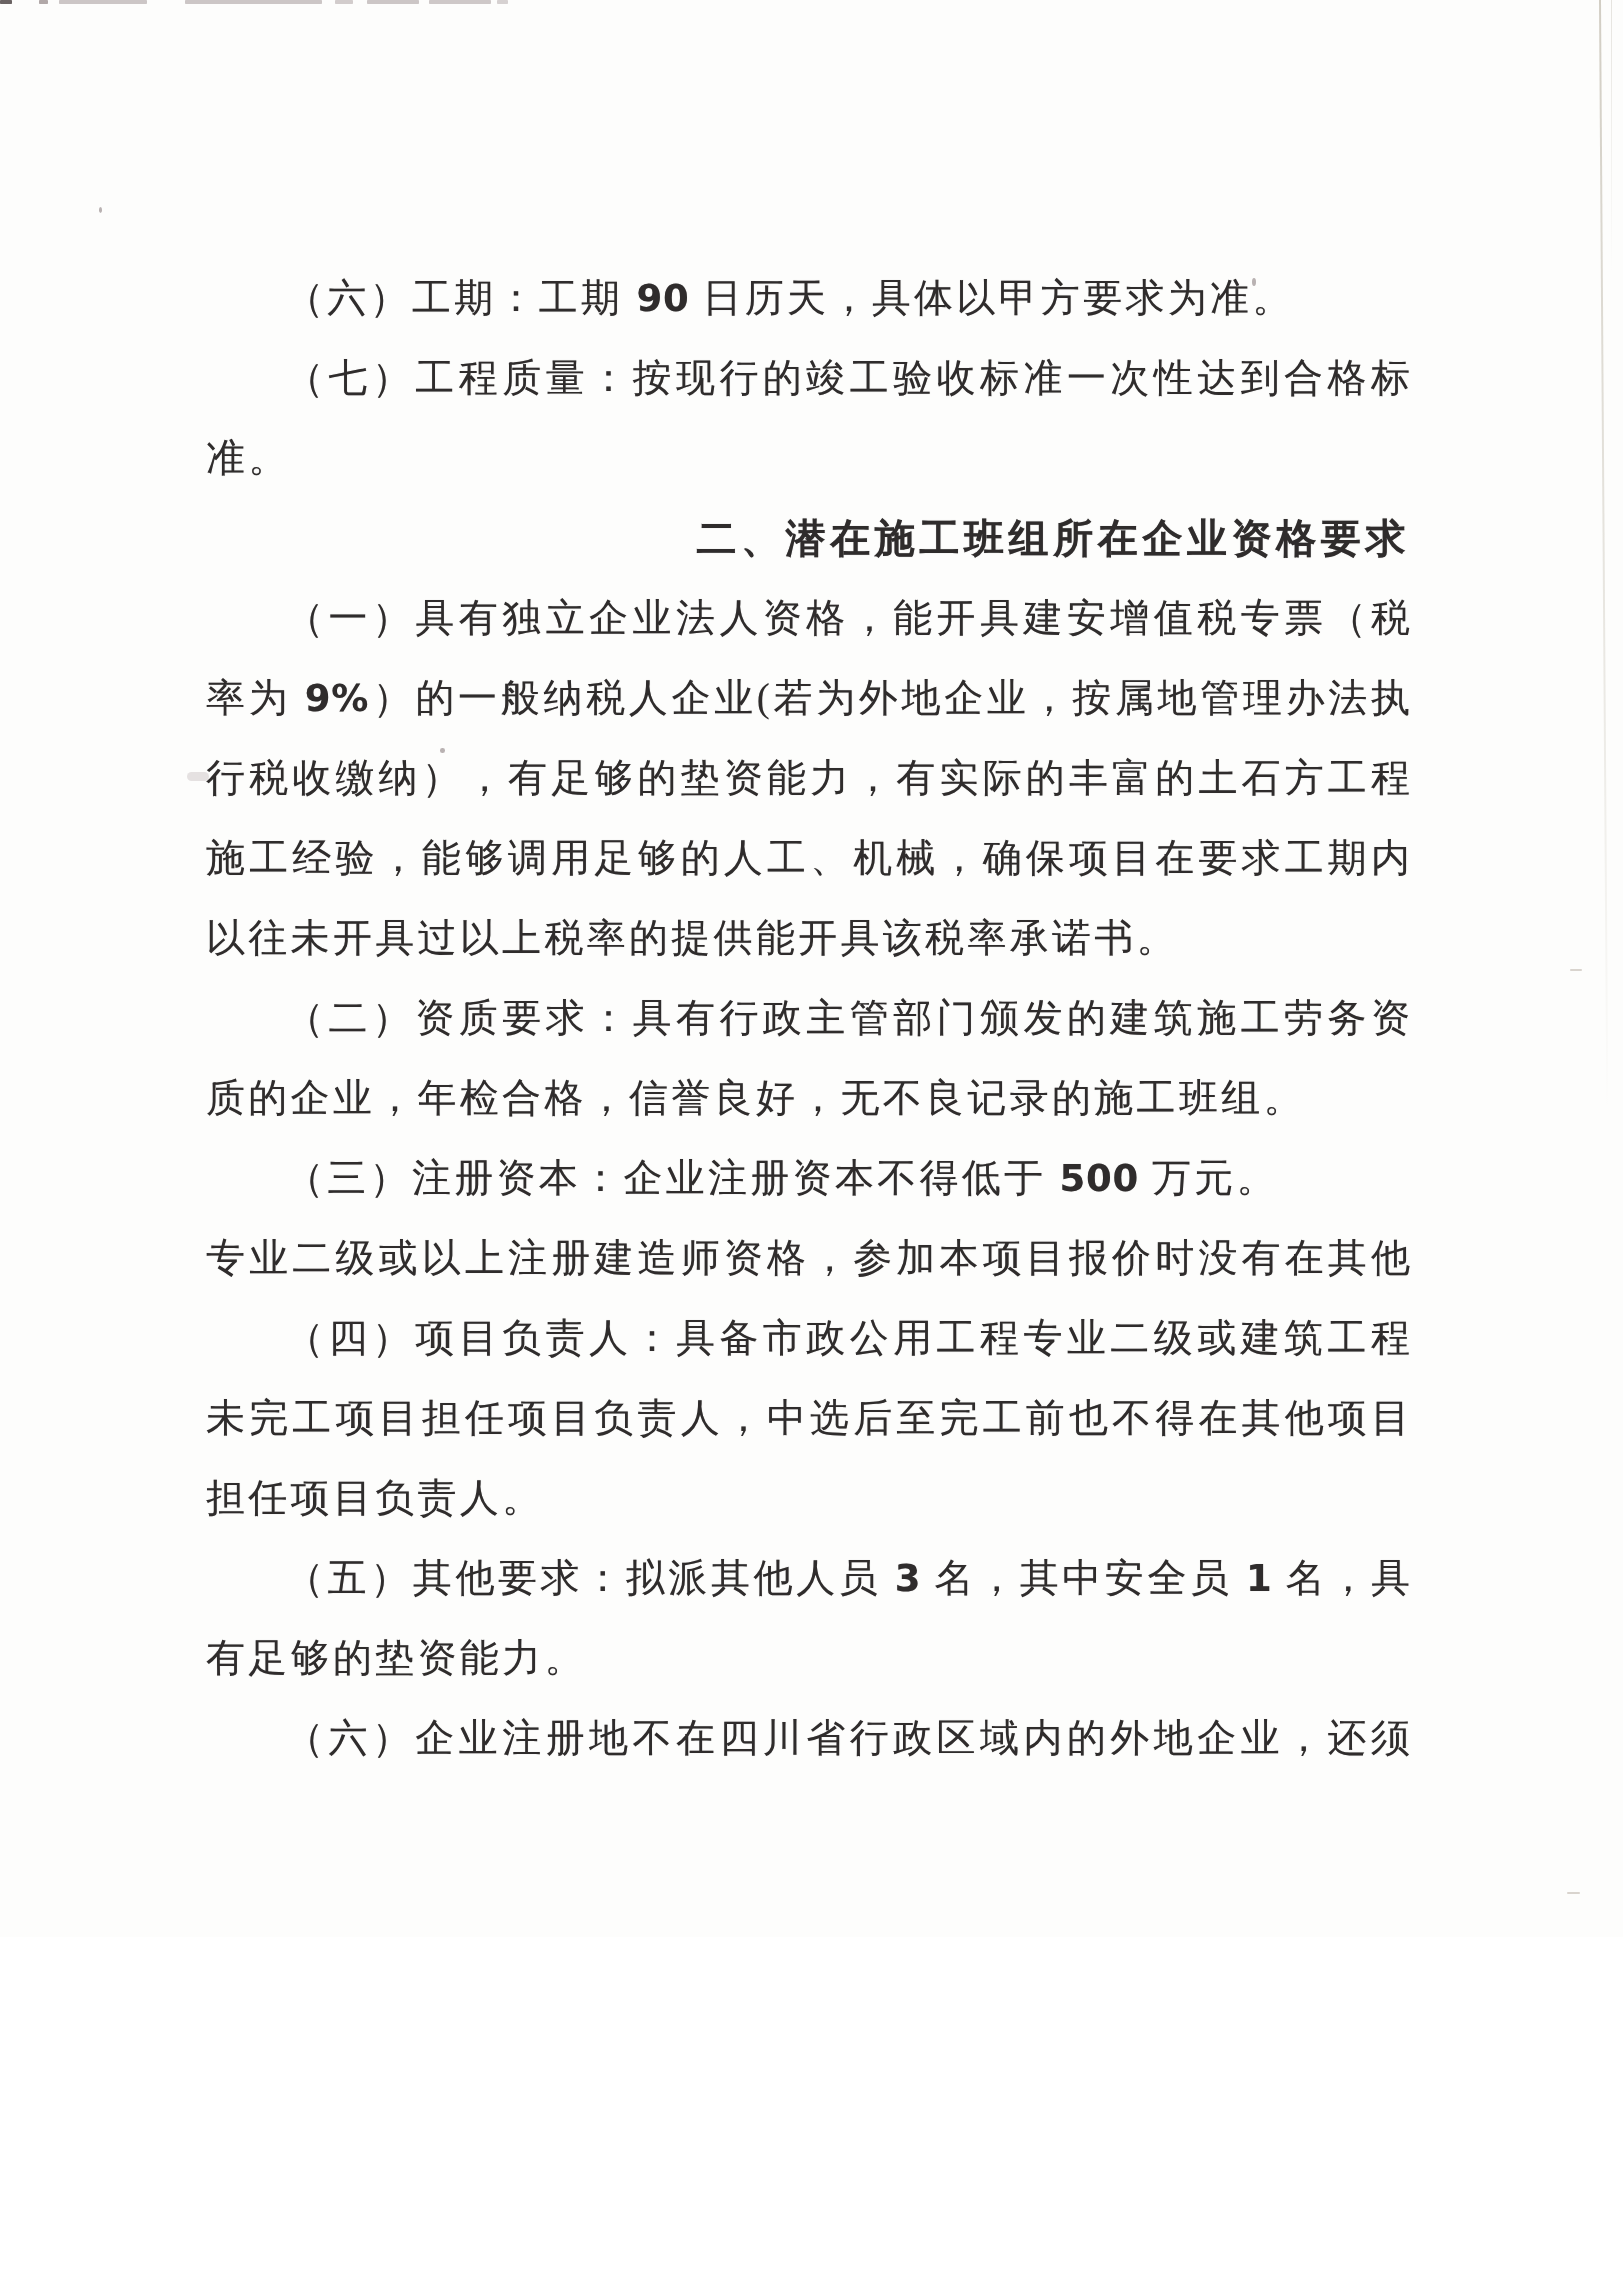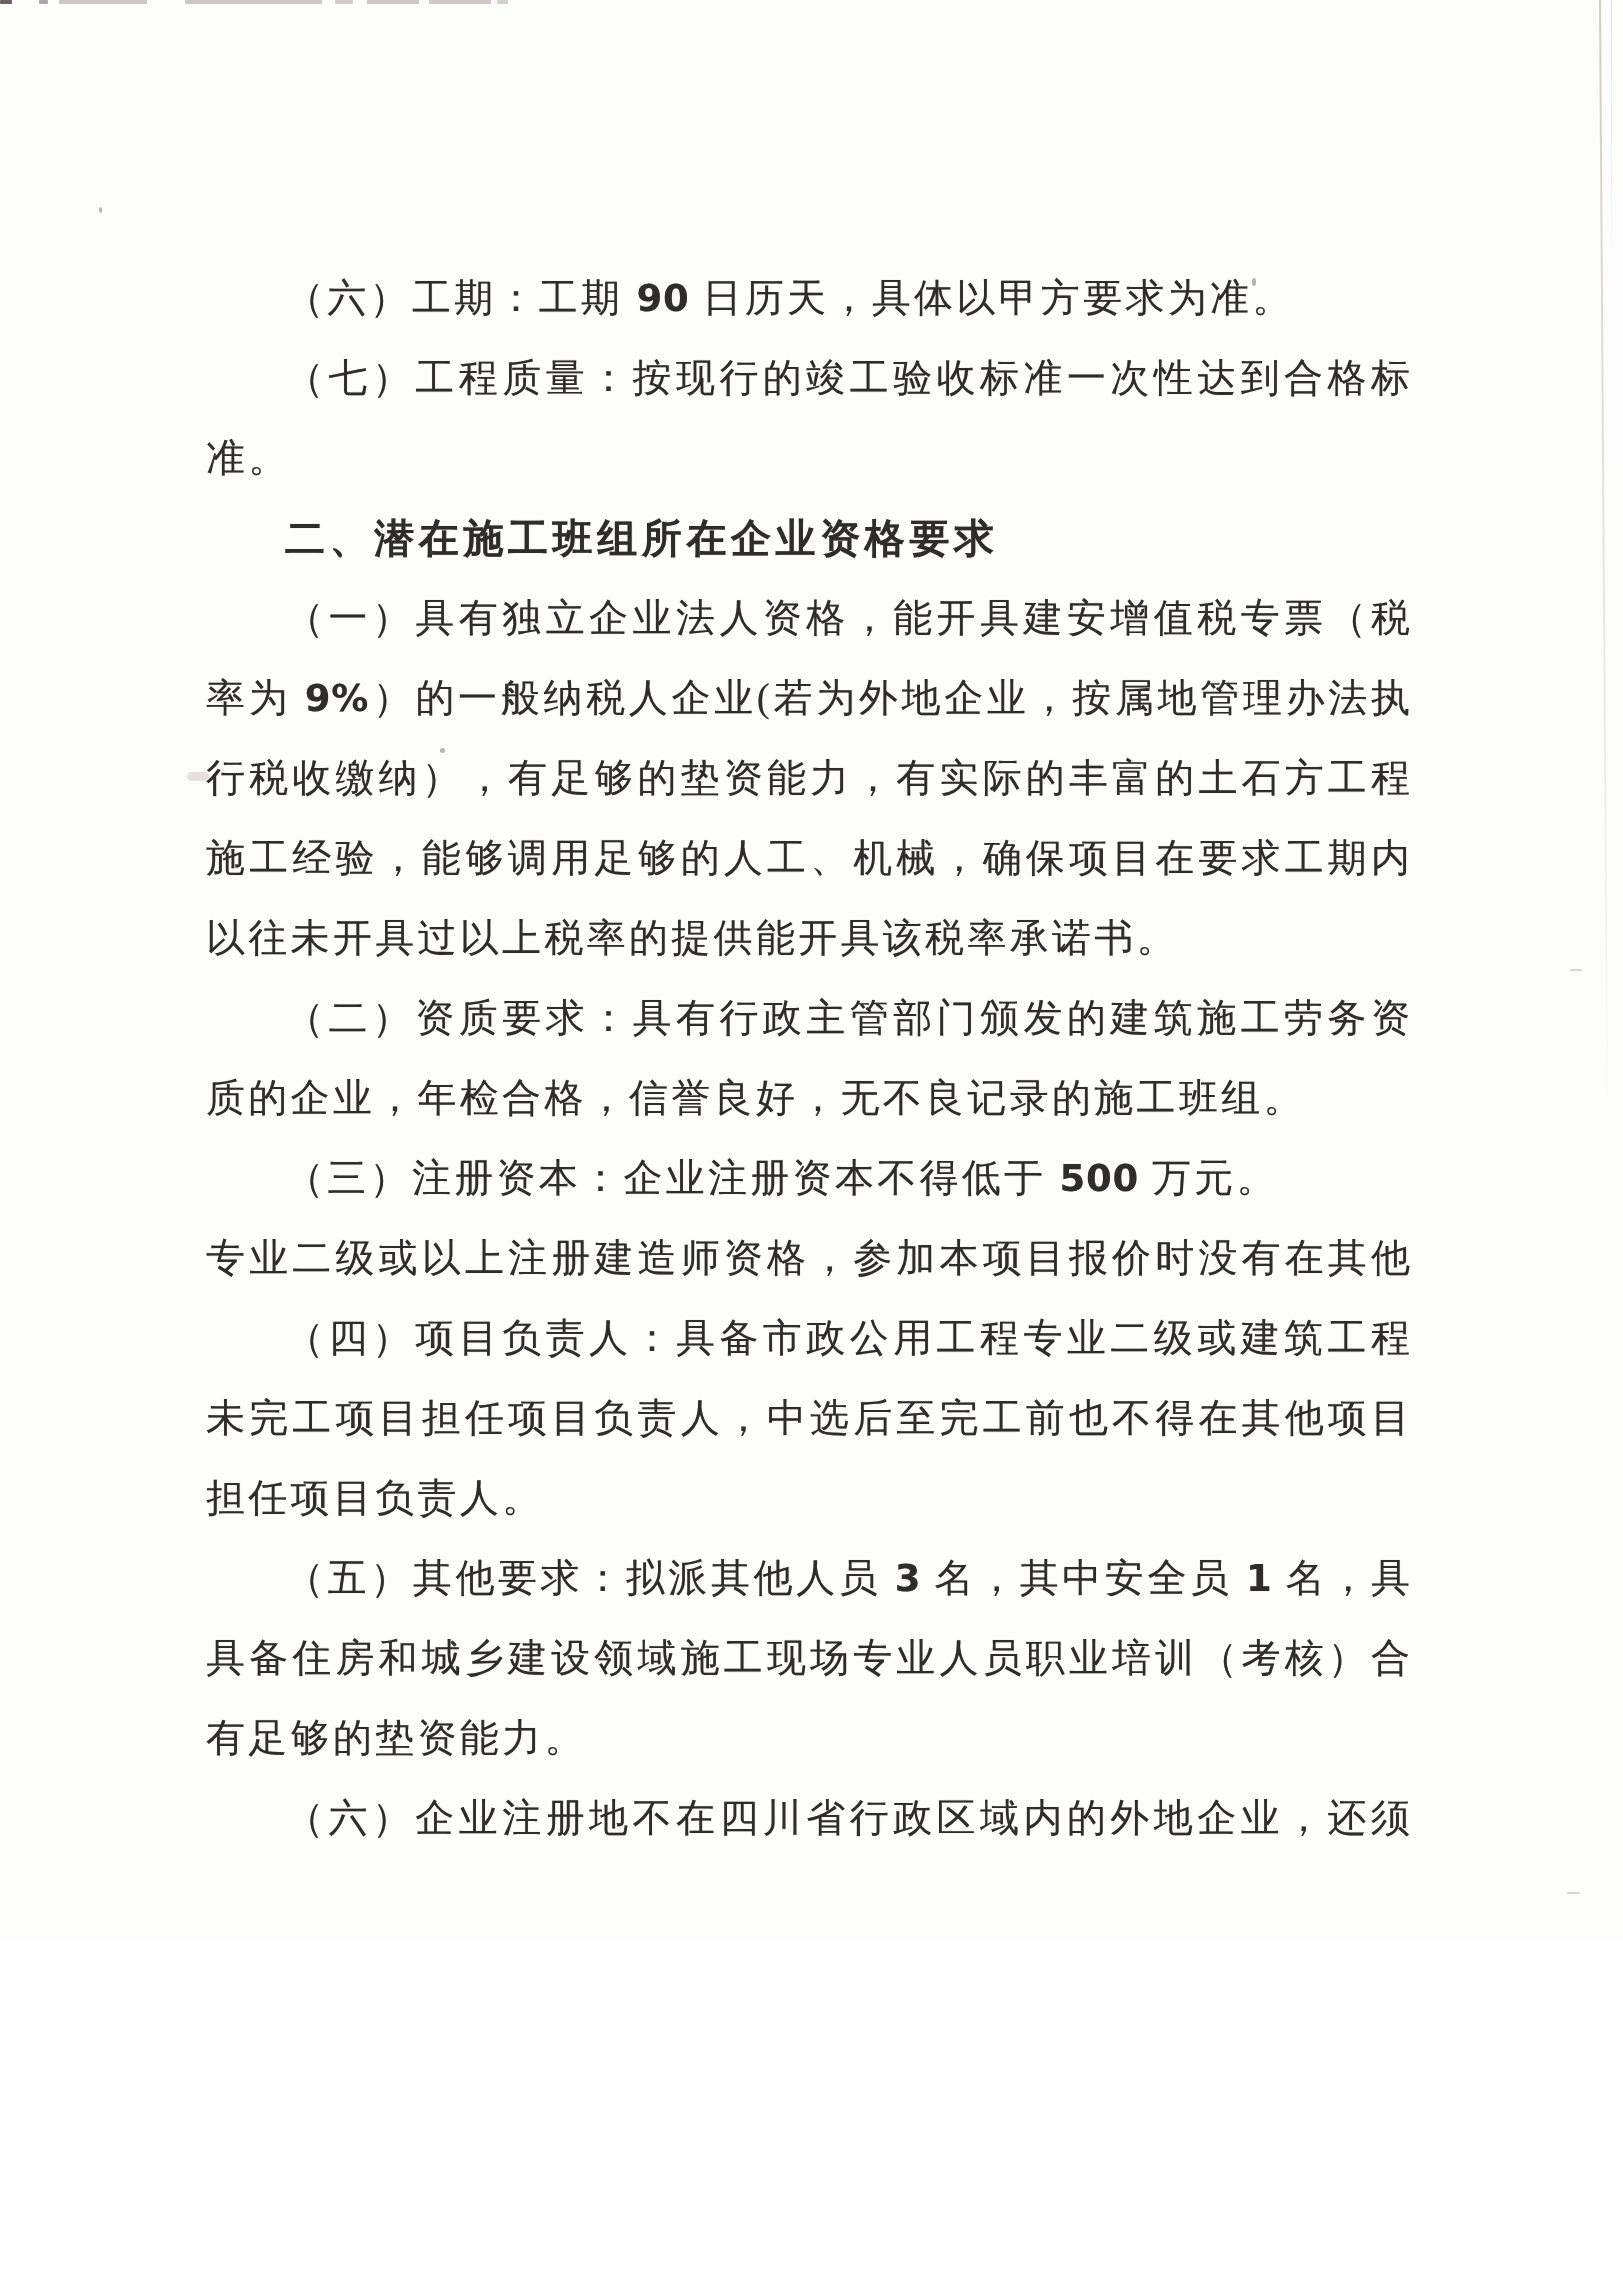--- a/index.html
+++ b/index.html
@@ -36,20 +36,21 @@
     text-align: justify;
     text-align-last: justify;
   }
   .ln.indent { padding-left: 79px; }
   .ln.heading {
     font-family: "DejaVu Sans", "Liberation Sans", sans-serif;
     font-weight: 700;
     font-size: 40px;
     letter-spacing: 4.6px;
     text-shadow: 0 0 0.7px rgba(30,28,28,0.5);
+    text-align: right;
   }
   .latin {
     font-family: "DejaVu Sans", "Liberation Sans", sans-serif;
     font-weight: 700;
     font-size: 0.95em;
     letter-spacing: 0.7px;
   }
   
   .pagenum {
     position: absolute;
@@ -134,20 +135,19 @@
     <div class="ln jl">施工经验，能够调用足够的人工、机械，确保项目在要求工期内</div>
     <div class="ln">以往未开具过以上税率的提供能开具该税率承诺书。</div>
     <div class="ln indent jl">（二）资质要求：具有行政主管部门颁发的建筑施工劳务资</div>
     <div class="ln">质的企业，年检合格，信誉良好，无不良记录的施工班组。</div>
     <div class="ln indent">（三）注册资本：企业注册资本不得低于 <span class="latin">500</span> 万元。</div>
     <div class="ln jl">专业二级或以上注册建造师资格，参加本项目报价时没有在其他</div>
     <div class="ln indent jl">（四）项目负责人：具备市政公用工程专业二级或建筑工程</div>
     <div class="ln jl">未完工项目担任项目负责人，中选后至完工前也不得在其他项目</div>
     <div class="ln">担任项目负责人。</div>
     <div class="ln indent jl">（五）其他要求：拟派其他人员 <span class="latin">3</span> 名，其中安全员 <span class="latin">1</span> 名，具</div>
-    <div class="ln jl">具备住房和城乡建设领域施工现场专业人员职业培训（考核）合</div>
     <div class="ln">有足够的垫资能力。</div>
     <div class="ln indent jl">（六）企业注册地不在四川省行政区域内的外地企业，还须</div>
   </main>
 
   <footer class="pagenum">2</footer>
 </div>
 
 
 </body></html>

